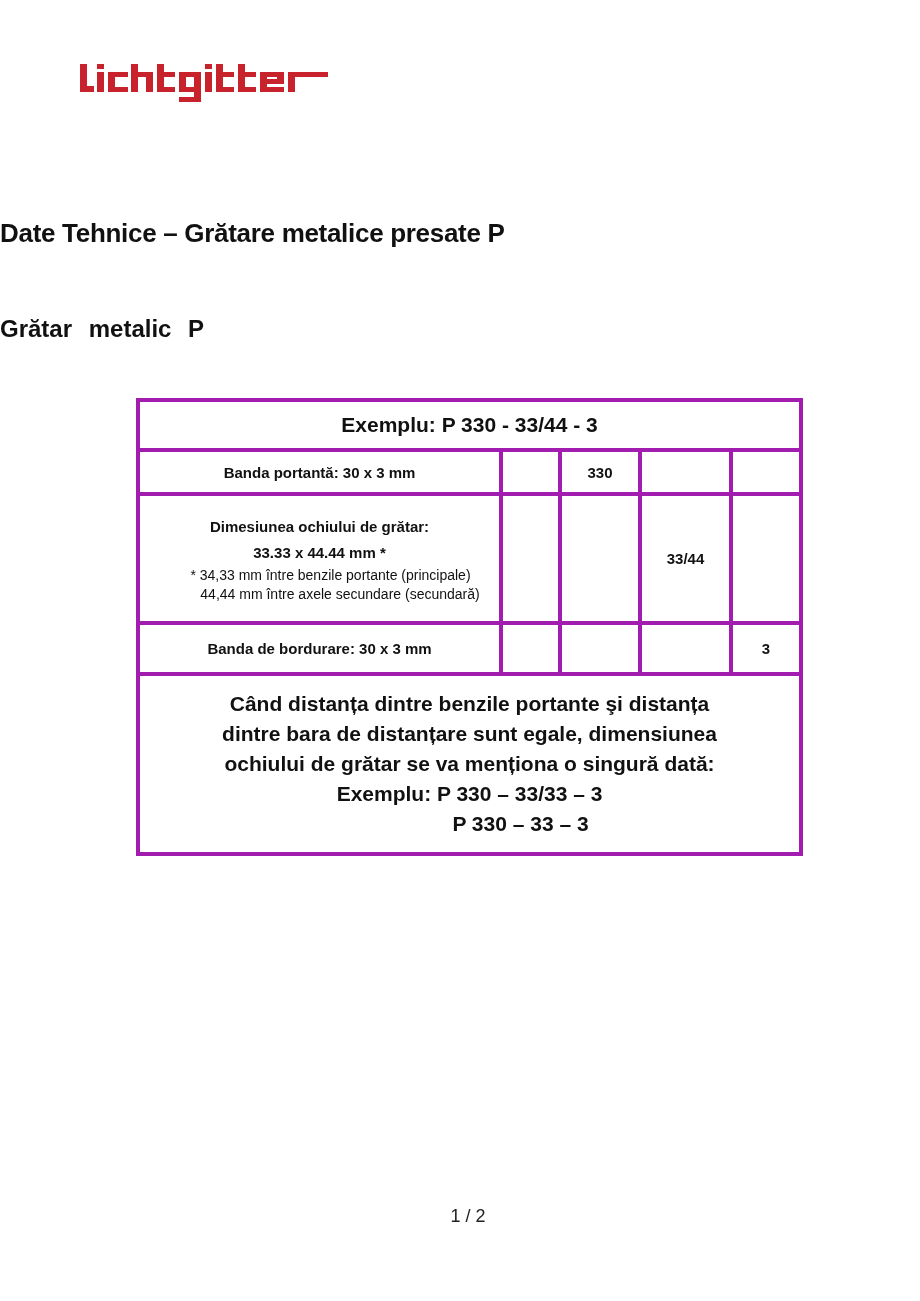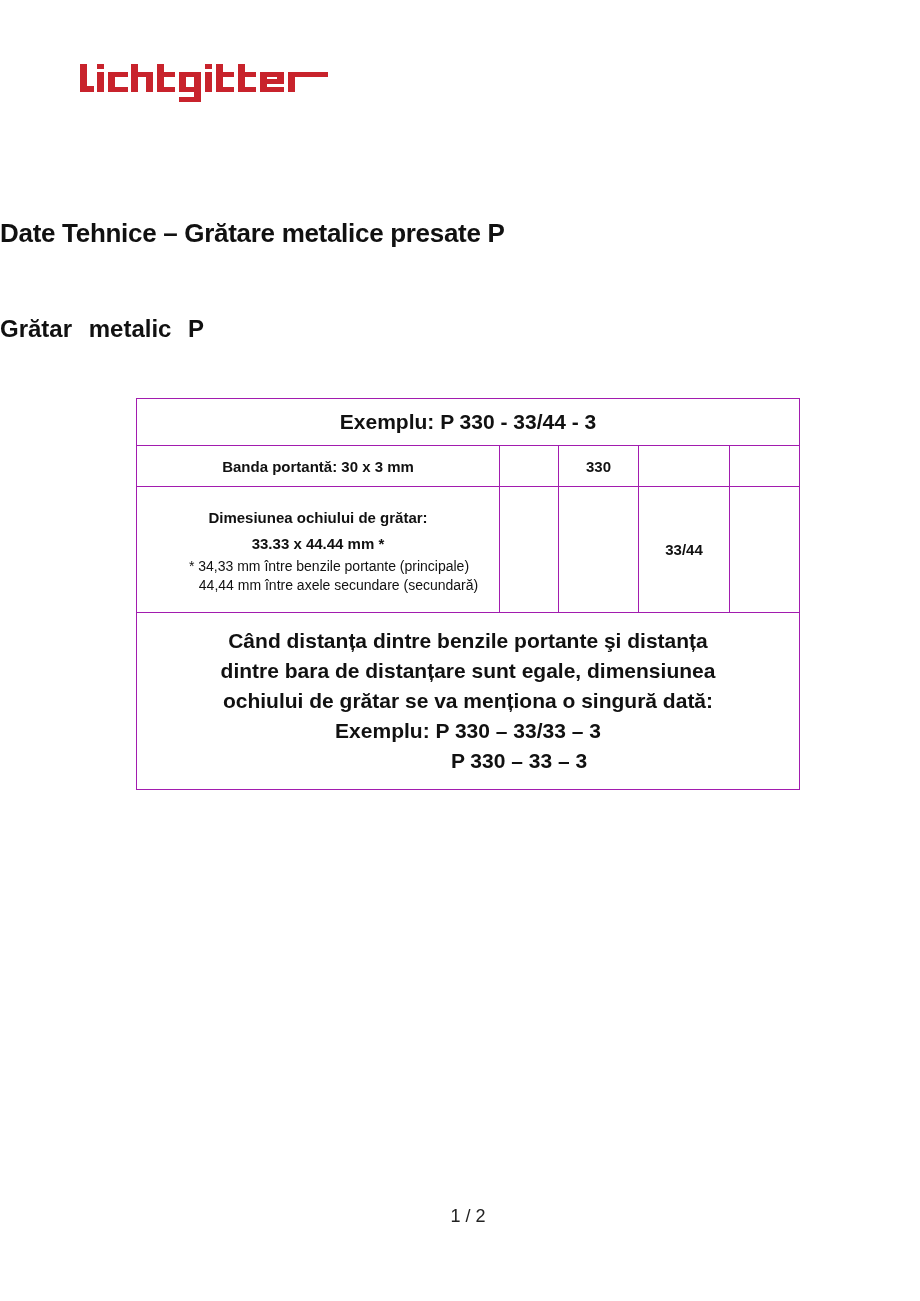--- a/index.html
+++ b/index.html
@@ -5,21 +5,21 @@
     html, body { margin: 0; padding: 0; background: #ffffff; }
     body { width: 920px; height: 1301px; position: relative; overflow: hidden;
            font-family: "Liberation Sans", "DejaVu Sans", sans-serif; color: #111; }
     .logo { position: absolute; left: 80px; top: 62px; width: 250px; height: 42px; }
     .logo svg { display: block; }
     .title { position: absolute; left: 0; width: 920px; text-align: left; font-weight: bold; color: #111; }
     .title1 { top: 218px; font-size: 26px; letter-spacing: -0.3px; }
     .title2 { top: 315px; font-size: 24px; word-spacing: 10px; }
     table.spec { position: absolute; left: 136px; top: 398px; width: 663px; border-collapse: collapse;
                  table-layout: fixed; }
-    table.spec td { border: 1px solid #a21caf; padding: 0; text-align: center; vertical-align: middle;
+    table.spec td { border: 4px solid #a21caf; padding: 0; text-align: center; vertical-align: middle;
                     font-weight: bold; font-size: 15px; }
     .head-cell { height: 46px; font-size: 21px !important; }
     .r1 td { height: 41px; }
     .r2 td { height: 40px; }
     .r3 td { height: 125px; }
     .r4 td { height: 47px; }
     .note-cell { height: 176px; font-size: 21px !important; line-height: 30px; }
     .small-note { font-weight: normal; font-size: 14px; line-height: 19px; display: block; }
     .sub-bold { display: block; line-height: 26px; }
     .note-line { display: block; }
@@ -106,20 +106,27 @@
       <span class="sub-bold">Dimesiunea ochiului de grătar:</span>
       <span class="sub-bold">33.33 x 44.44 mm *</span>
       <span class="small-note" style="text-align:center;padding-left:22px;">* 34,33 mm între benzile portante (principale)</span>
       <span class="small-note" style="text-align:center;padding-left:41px;">44,44 mm între axele secundare (secundară)</span>
     </td>
     <td></td>
     <td></td>
     <td>33/44</td>
     <td></td>
   </tr>
+  <tr class="r4">
+    <td>Banda de bordurare: 30 x 3 mm</td>
+    <td></td>
+    <td></td>
+    <td></td>
+    <td>3</td>
+  </tr>
   <tr>
     <td colspan="5" class="note-cell">
       <span class="note-line">Când distanța dintre benzile portante şi distanța</span>
       <span class="note-line">dintre bara de distanțare sunt egale, dimensiunea</span>
       <span class="note-line">ochiului de grătar se va menționa o singură dată:</span>
       <span class="note-line">Exemplu: P 330 – 33/33 – 3</span>
       <span class="note-line" style="padding-left:102px;">P 330 – 33 – 3</span>
     </td>
   </tr>
 </tbody>

